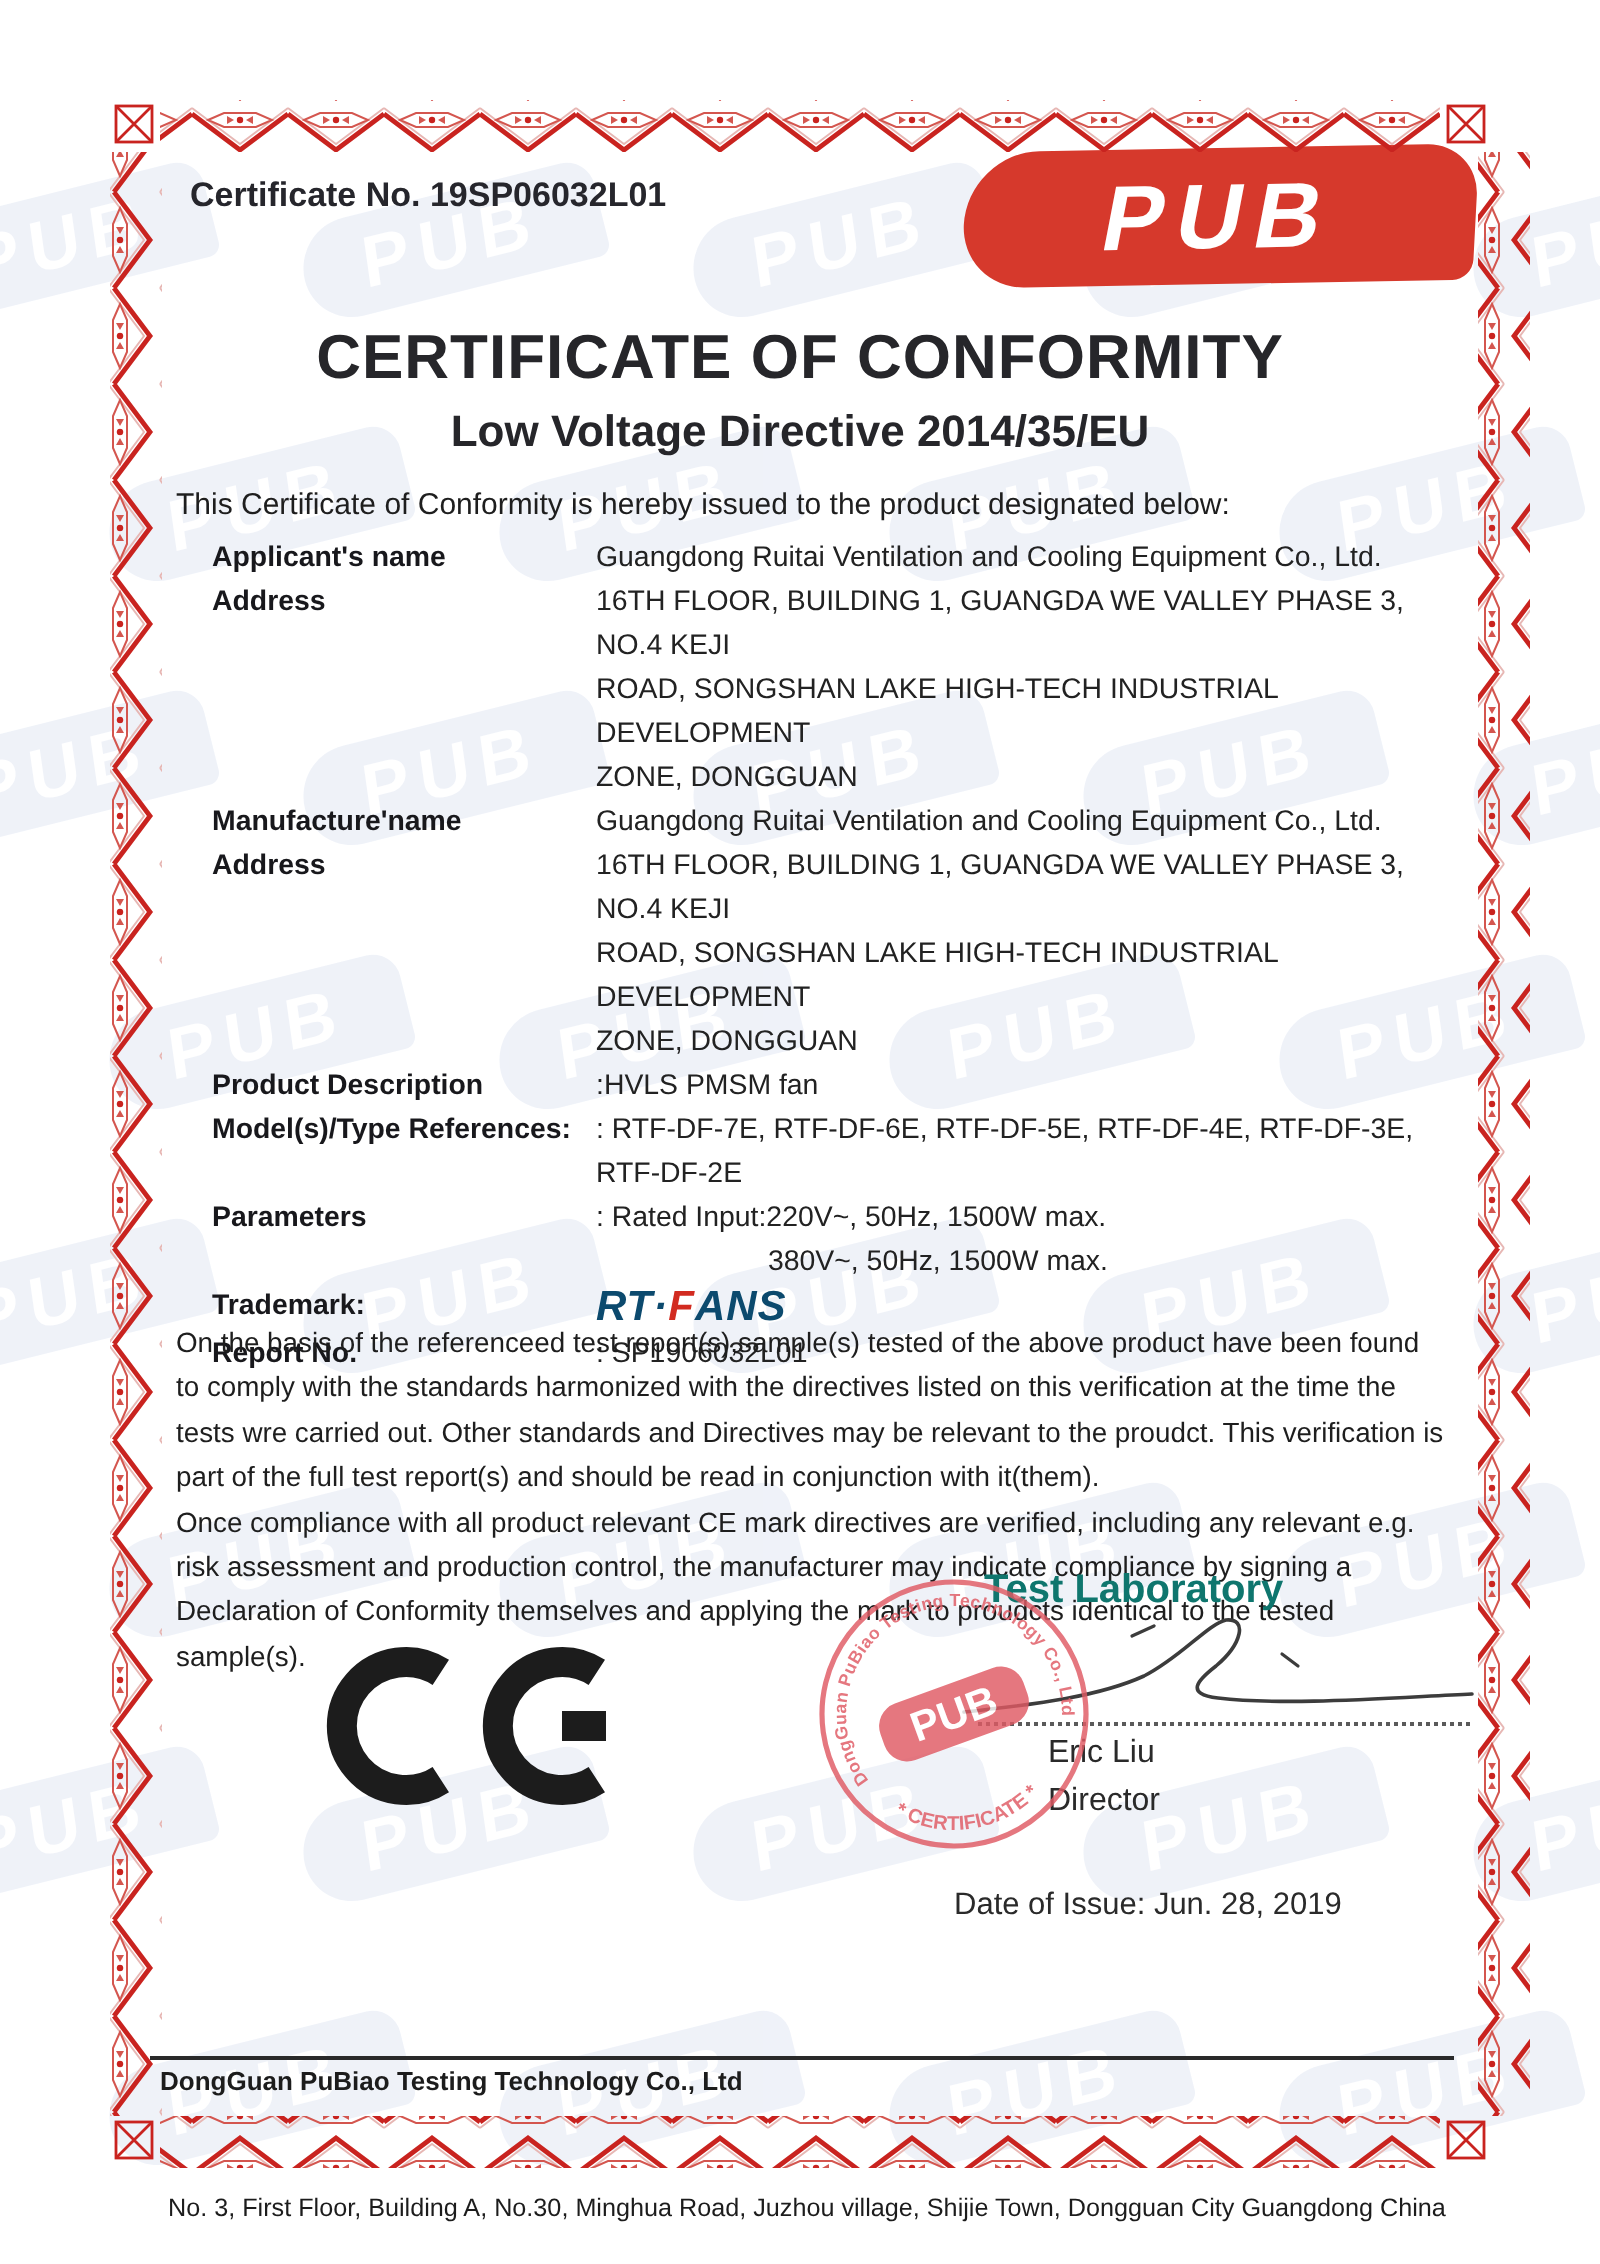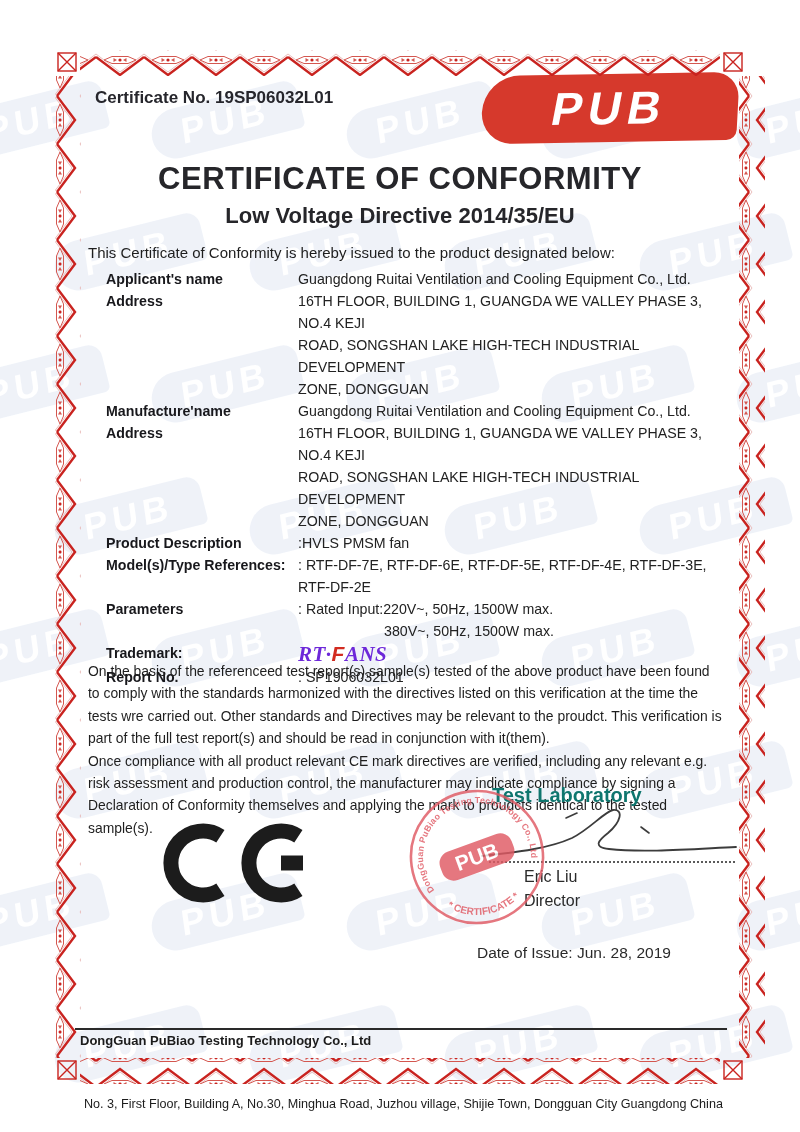--- a/index.html
+++ b/index.html
@@ -25,21 +25,21 @@
   .subtitle{font-size:22px;font-weight:bold;color:#26262a;margin:6px 0 0 0;}
   .intro{position:absolute;left:88px;top:244px;font-size:15px;color:#1e1e1e;}
   .fields{position:absolute;left:88px;top:268px;width:632px;}
   .frow{display:flex;margin-left:18px;}
   .flabel{width:192px;font-weight:bold;font-size:14.2px;line-height:22px;color:#18181c;flex:0 0 192px;}
   .fvalue{font-size:14.2px;line-height:22px;color:#222;}
   .fvalue span{display:block;}
   .ind-param{padding-left:86px;}
   .ind-std{padding-left:8px;}
   .rtfans{display:flex;align-items:center;height:24px;font-style:italic;font-weight:bold;font-size:21px;letter-spacing:.5px;}
-  .rtfans .blue{color:#6d28d9;font-family:Liberation Serif, serif;}
+  .rtfans .blue{color:#0c4a6e;}
   .rtfans .red{color:#d22b20;}
   .paras{position:absolute;left:88px;top:660px;width:634px;}
   .paras p{margin:0;font-size:13.9px;line-height:22.4px;color:#1e1e1e;text-align:left;}
   
   .lab-heading{position:absolute;left:492px;top:784px;font-size:20px;font-weight:bold;color:#0f766e;}
   .ce{position:absolute;left:163px;top:817px;}
   .signature{position:absolute;left:478px;top:806px;z-index:4;}
   .dotline{position:absolute;left:489px;top:861px;width:246px;border-top:2px dotted #5a5a5a;z-index:2;}
   .signer{position:absolute;left:524px;top:868px;font-size:16px;color:#2a2a2a;}
   .signer-title{position:absolute;left:524px;top:892px;font-size:16px;color:#2a2a2a;}

